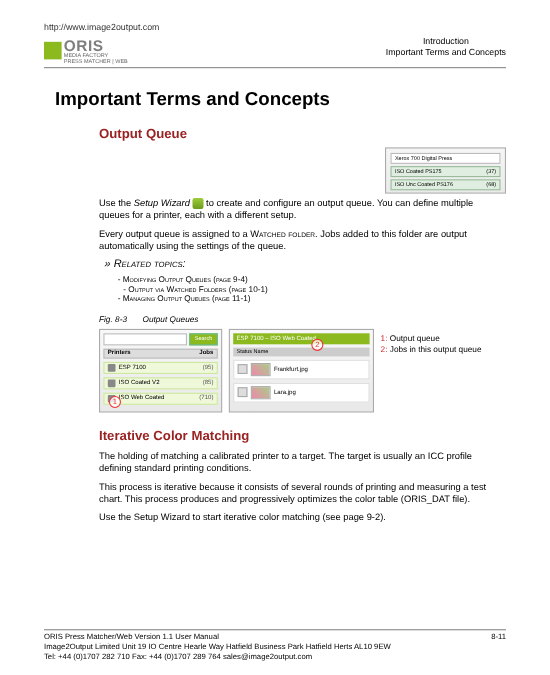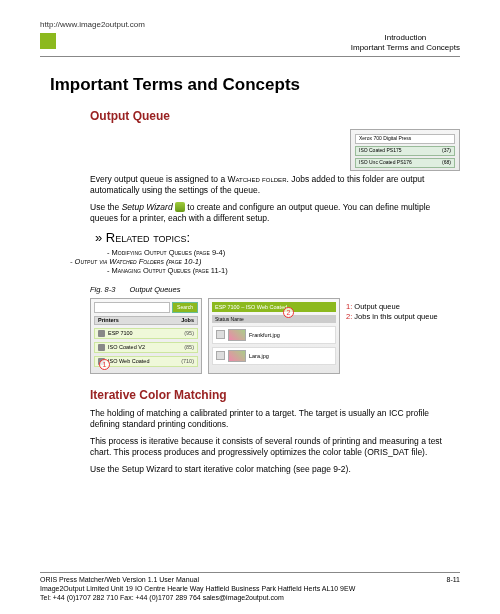--- a/index.html
+++ b/index.html
@@ -28,21 +28,21 @@
     .ff-row { position: absolute; left: 4px; right: 4px; height: 10px; background: #dfeee0; border: 0.5px solid #9b9; font-size: 5px; display:flex; align-items:center; padding:0 3px; justify-content: space-between; }
     .ff-row.a { top: 4px; background:#fff; border:0.5px solid #bbb; }
     .ff-row.b { top: 16px; }
     .ff-row.c { top: 28px; }
     .italic { font-style: italic; }
     .smallcaps { font-variant: small-caps; }
     .inline-icon { display:inline-block; width:10px; height:10px; vertical-align:middle; border-radius:2px; }
     .wiz-icon { background: linear-gradient(#9fcc3c,#6b9b1a); }
     .edit-icon { background: linear-gradient(#cde6ff,#a5c9ee); position:relative; }
     .edit-icon::after { content:"✎"; position:absolute; font-size:7px; left:1px; top:-1px; color:#246; }
-    .related { margin-left: 55px; font-size: 13px; margin-bottom: 3px; }
+    .related { margin-left: 55px; font-size: 10px; margin-bottom: 3px; font-style: italic; }
     .related-title { font-variant: small-caps; }
     .related-item { margin-left: 12px; font-variant: small-caps; font-size: 7.5px; }
     .fig-cap { font-size: 7.5px; margin: 10px 0 4px 50px; }
     .fig-cap .lbl { font-style: italic; font-weight: normal; }
     .fig-cap .txt { font-style: italic; margin-left: 12px; }
     .fig-wrap { margin-left: 50px; display: flex; gap: 6px; margin-bottom: 14px; }
     .fig-panel { border: 0.5px solid #aaa; background: linear-gradient(#f8f8f8,#e8e8e8); position: relative; }
     .fig-left { width: 112px; height: 76px; }
     .fig-right { width: 132px; height: 76px; }
     .fl-search { position:absolute; top:3px; left:3px; right:3px; height:11px; display:flex; gap:2px; }
@@ -72,20 +72,25 @@
   </style>
 </head>
 <body>
 
 <div class="page">
   <div class="url-top">http://www.image2output.com</div>
 
   <div class="header-row">
     <div class="logo">
       <span class="logo-square"></span>
+      <div>
+        <div class="logo-text">ORIS</div>
+        <div class="logo-sub">MEDIA FACTORY</div>
+        <div class="logo-sub">PRESS MATCHER | WEB</div>
+      </div>
     </div>
     <div class="header-right">
       <div>Introduction</div>
       <div>Important Terms and Concepts</div>
     </div>
   </div>
 
   <h1>Important Terms and Concepts</h1>
 
   <h2>Output Queue</h2>
@@ -102,35 +107,35 @@
         </div>
       <div class="ff-row c">
           <span>ISO Unc Coated PS176</span>
           <span>(68)</span>
         </div>
     </div>
   </div>
   <div style="clear:both;"></div>
 
   <div class="body-text">
-    <span>Every output queue is assigned to a </span><span class="smallcaps">Watched folder</span><span>. Jobs added to this folder are output automatically using the settings of the queue.</span>
-  </div>
-
-  <div class="body-text">
     <span>Use the </span><span class="italic">Setup Wizard</span>
     <span class="inline-icon wiz-icon"></span>
     <span> to create and configure an output queue. You can define multiple queues for a printer, each with a different setup.</span>
   </div>
 
+  <div class="body-text">
+    <span>Every output queue is assigned to a </span><span class="smallcaps">Watched folder</span><span>. Jobs added to this folder are output automatically using the settings of the queue.</span>
+  </div>
+
 
   <div class="related">
     <span class="related-title">»   Related topics:</span>
   </div>
   <div class="related-item" style="margin-left:67px;">- Modifying Output Queues (page 9-4)</div>
-  <div class="related-item" style="margin-left:30px;font-style:italic;">- Output via Watched Folders (page 10-1)</div>
+  <div class="related-item" style="margin-left:72px;">- Output via Watched Folders (page 10-1)</div>
   <div class="related-item" style="margin-left:67px;">- Managing Output Queues (page 11-1)</div>
 
   <div class="fig-cap">
     <span class="lbl">Fig. 8-3</span>
     <span class="txt">Output Queues</span>
   </div>
 
   <div class="fig-wrap">
     <div class="fig-panel fig-left">
       <div class="fl-search">

